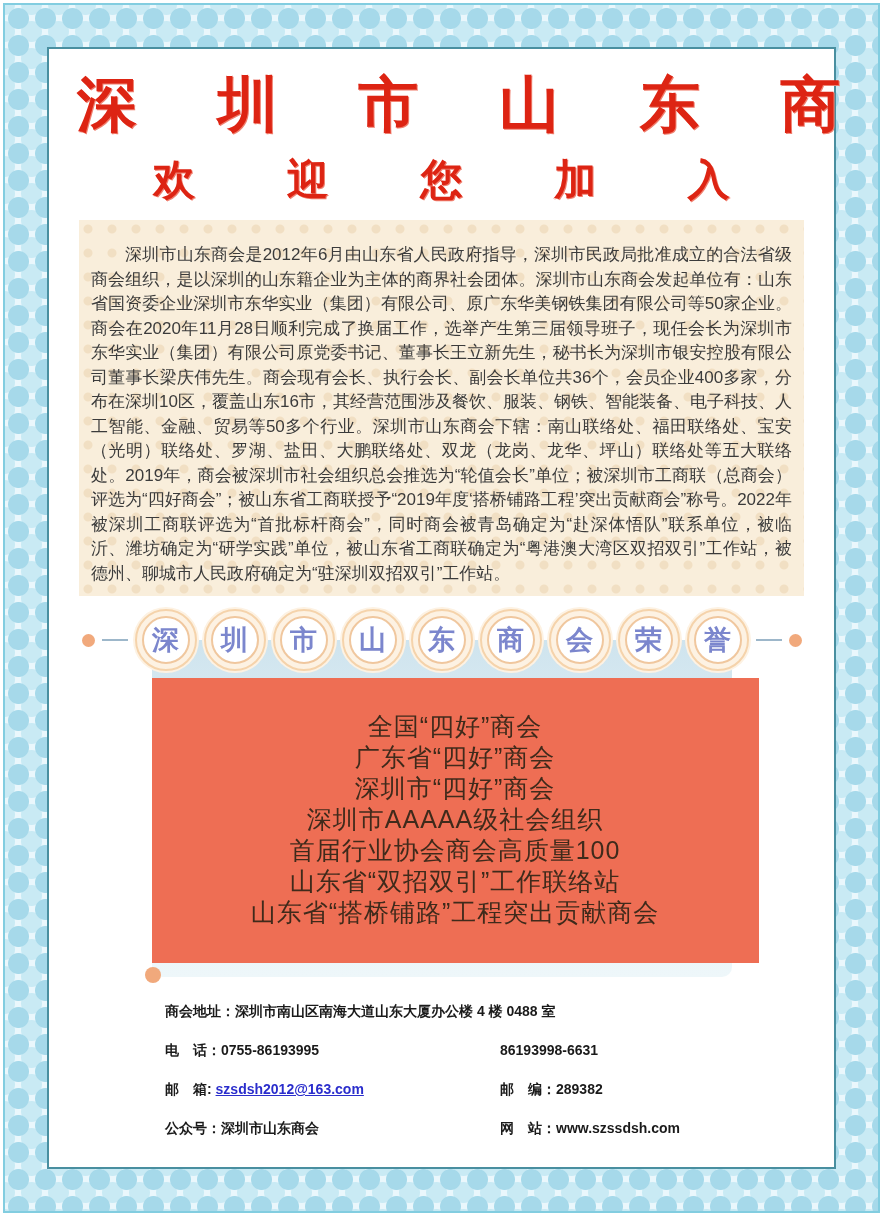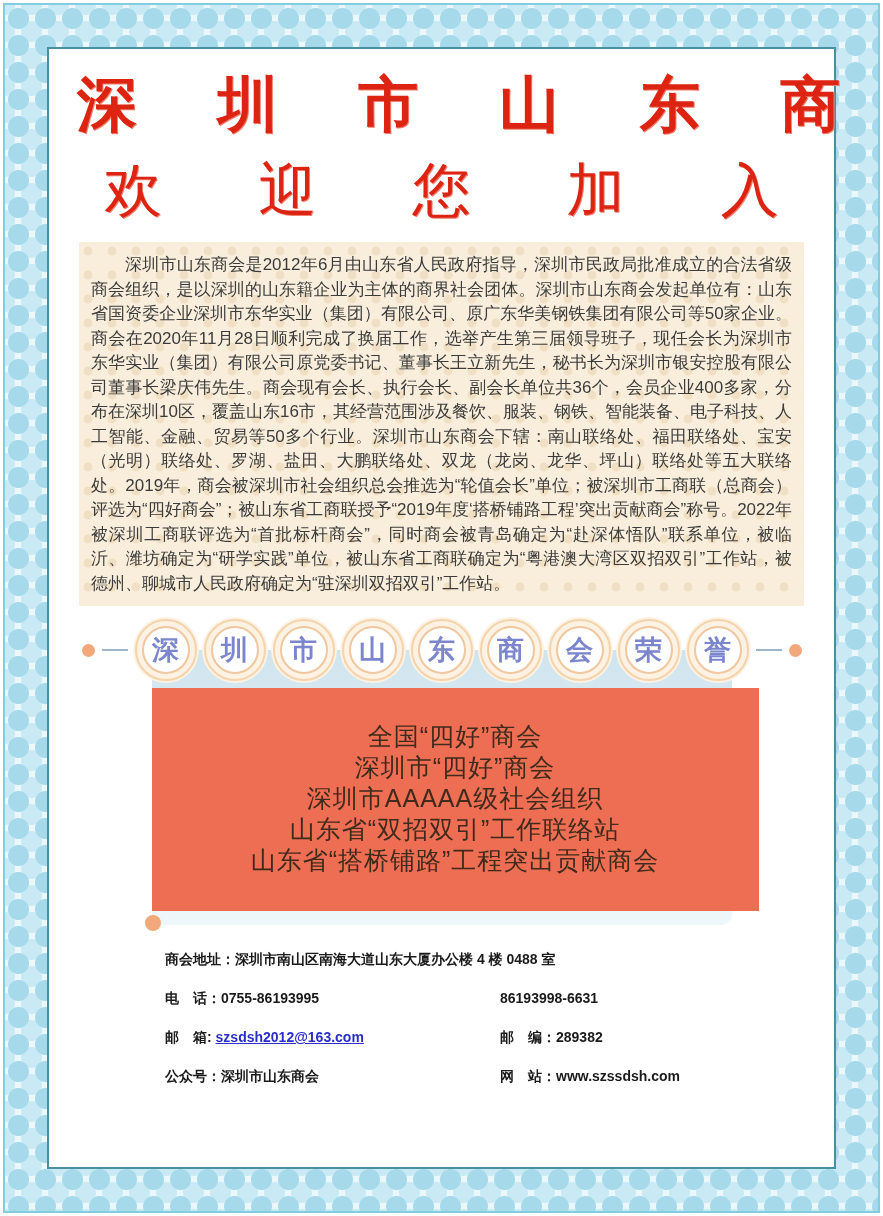--- a/index.html
+++ b/index.html
@@ -28,32 +28,32 @@
   
   .title1{
     margin-top:16px;text-align:center;
     font-size:60px;font-weight:800;color:#dd2413;
     letter-spacing:32px;margin-right:-32px;
     text-shadow:1px 1px 0 #f08070;
     white-space:nowrap;
   }
   .title2{
     margin-top:6px;text-align:center;
-    font-size:58px;font-weight:400;color:#dd2413;
+    font-size:42px;font-weight:700;color:#dd2413;
     letter-spacing:40px;margin-right:-40px;
     text-shadow:1px 1px 0 #f08070;
     white-space:nowrap;
   }
   
   .intro{
     margin:12px 2px 0 2px;
     background-color:#f9eedb;
     background-image:radial-gradient(circle at 9px 9px, #f1dfc3 4px, rgba(241,223,195,0) 5px);
     background-size:24px 24px;
-    padding:11px 12px 10px 12px;
+    padding:23px 12px 10px 12px;
     font-size:17px;line-height:24.5px;color:#3b3b3b;
     text-align:justify;
   }
   .intro p{margin:0;text-indent:2em;}
   
   .honors{margin-top:12px;position:relative;}
   .honors-header{
     position:relative;z-index:2;
     display:flex;align-items:center;justify-content:center;gap:7px;
     height:64px;
@@ -149,22 +149,24 @@
         <span class="hcircle">
             <span class="hcircle-inner">誉</span>
           </span>
         <span class="deco-line"></span>
         <span class="deco-dot"></span>
       </div>
 
       <div class="honors-panel">
         <div class="orange-box">
           <div class="honor-line">全国“四好”商会</div>
+          <div class="honor-line">广东省“四好”商会</div>
           <div class="honor-line">深圳市“四好”商会</div>
           <div class="honor-line">深圳市AAAAA级社会组织</div>
+          <div class="honor-line">首届行业协会商会高质量100</div>
           <div class="honor-line">山东省“双招双引”工作联络站</div>
           <div class="honor-line">山东省“搭桥铺路”工程突出贡献商会</div>
         </div>
         <span class="panel-corner-dot"></span>
       </div>
     </div>
 
     <div class="contact">
       <div class="full">
         <span>商会地址：</span><span>深圳市南山区南海大道山东大厦办公楼 4 楼 0488  室</span>

